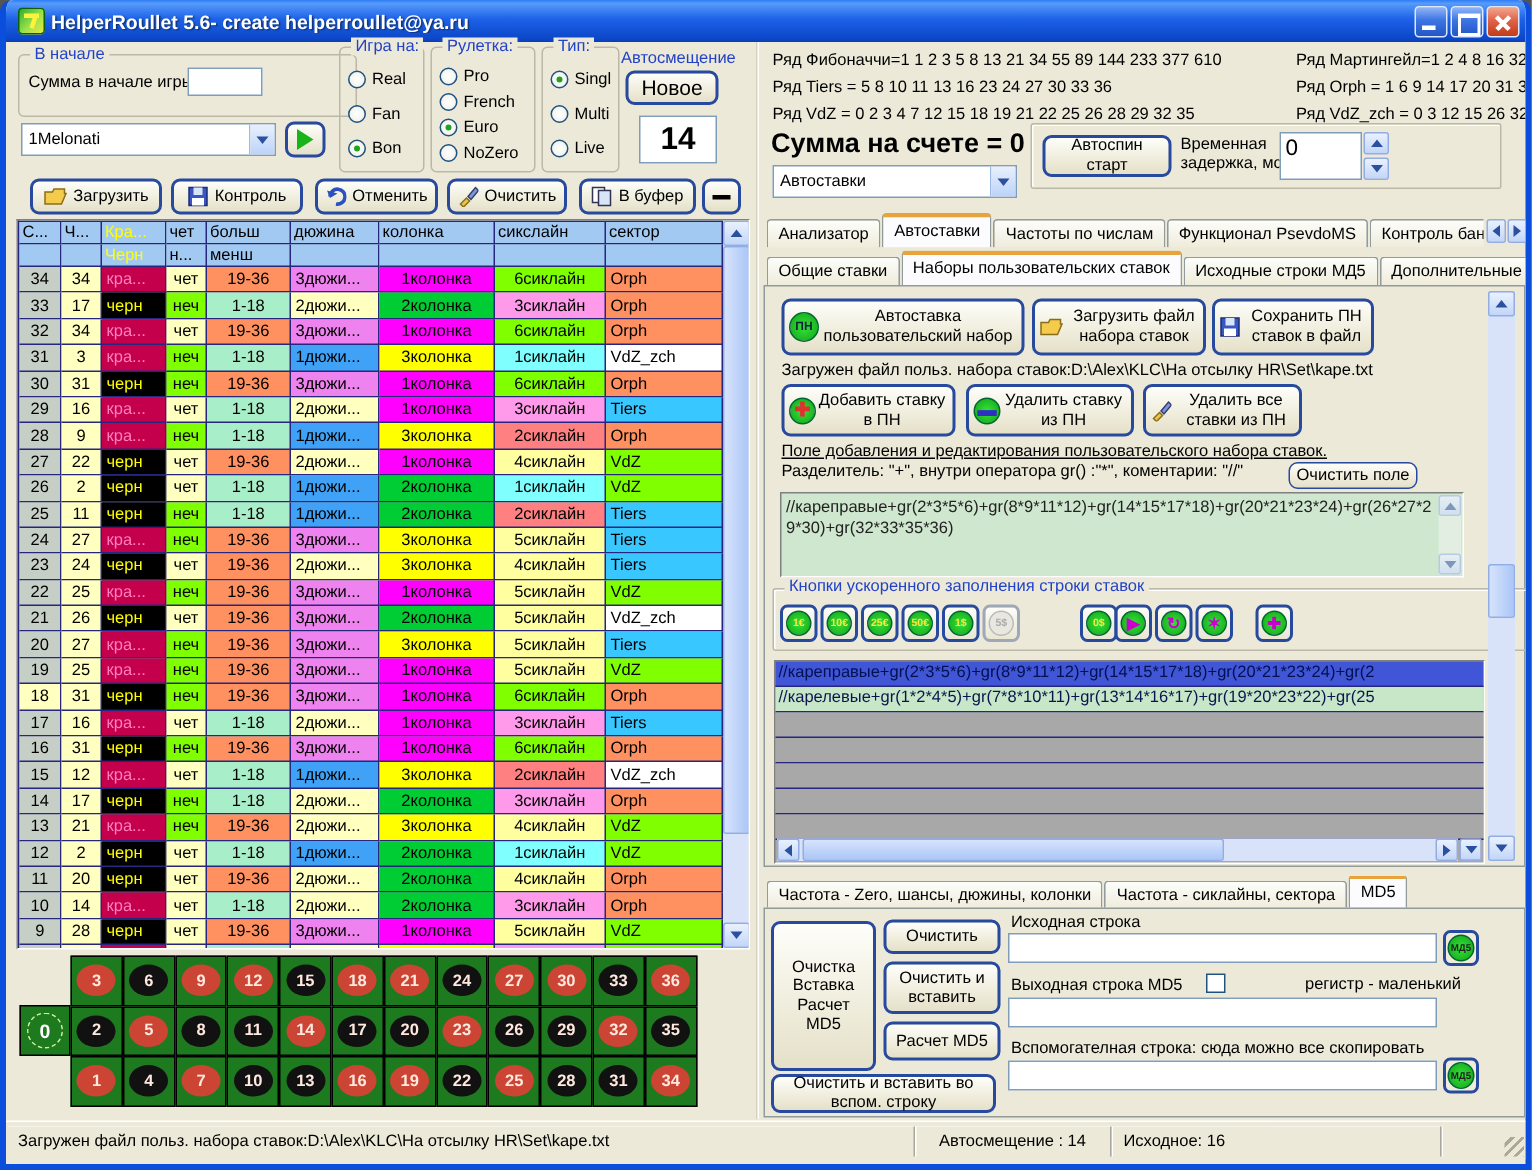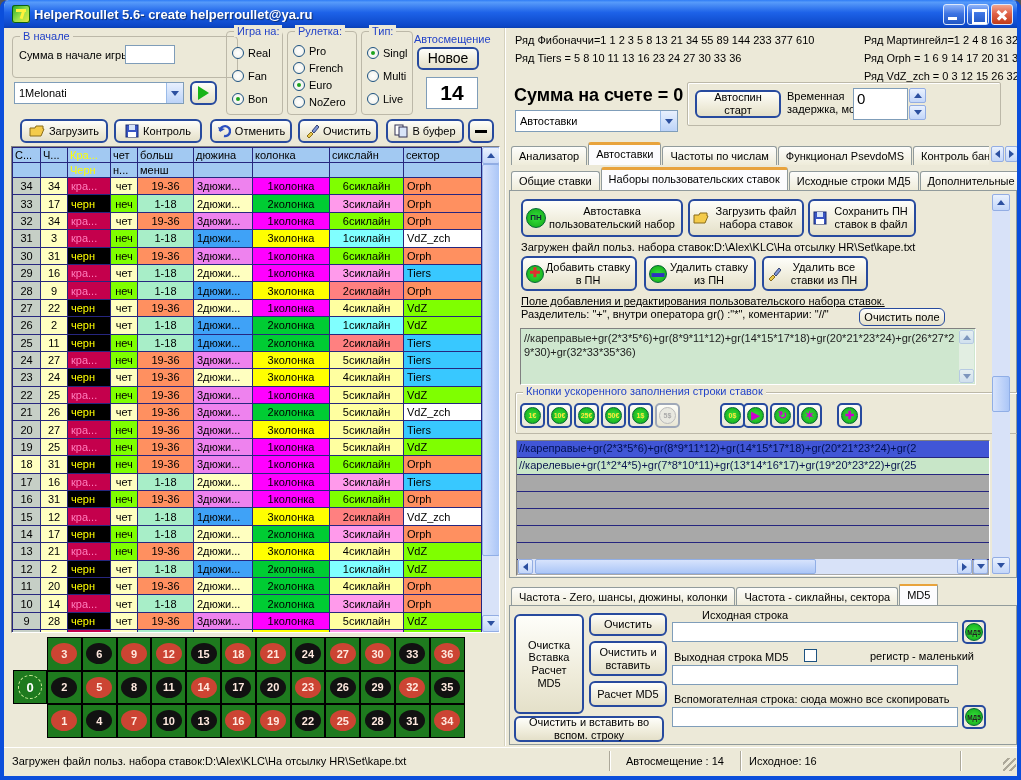--- a/index.html
+++ b/index.html
@@ -599,20 +599,21 @@
           <div class="oval" style="background: rgb(204, 68, 51);">34</div>
         </div>
       </div>
   </div>
 
   <div class="abs" style="left:500px;top:28px;width:2px;height:718px;background:#D6D2BE;border-right:1px solid #fff;"></div>
 
   <div id="series-left" class="abs" style="left:511px;top:31px;width:348px;height:54px;font-size:11px;line-height:18px;white-space:nowrap;overflow:hidden;">
       <div>Ряд Фибоначчи=1 1 2 3 5 8 13 21 34 55 89 144 233 377 610</div>
       <div>Ряд Tiers = 5 8 10 11 13 16 23 24 27 30 33 36</div>
+      <div>Ряд VdZ = 0 2 3 4 7 12 15 18 19 21 22 25 26 28 29 32 35</div>
     </div>
   <div id="series-right" class="abs" style="left:860px;top:31px;width:153px;height:54px;font-size:11px;line-height:18px;white-space:nowrap;overflow:hidden;">
       <div>Ряд Мартингейл=1 2 4 8 16 32 64 128 256</div>
       <div>Ряд Orph = 1 6 9 14 17 20 31 34</div>
       <div>Ряд VdZ_zch = 0 3 12 15 26 32 35</div>
     </div>
 
   <div class="abs" style="left:510px;top:85px;width:260px;font-size:18px;font-weight:bold;">Сумма на счете = 0</div>
   <div class="abs combo" style="left:511px;top:110px;width:163px;height:22px;">
     <span class="val">Автоставки</span>
@@ -798,21 +799,21 @@
       <div class="tab active">MD5</div>
     </div>
   <div class="abs" style="left:505px;top:605px;width:508px;height:140px;background:#ECE9D8;border:1px solid #919B9C;"></div>
 
   <div class="abs btn" style="left:510px;top:614px;width:70px;height:100px;">Очистка Вставка Расчет MD5</div>
   <div class="abs btn" style="left:585px;top:613px;width:78px;height:23px;">Очистить</div>
   <div class="abs btn" style="left:585px;top:641px;width:78px;height:35px;">Очистить и вставить</div>
   <div class="abs btn" style="left:585px;top:681px;width:78px;height:26px;">Расчет MD5</div>
   <div class="abs btn" style="left:510px;top:716px;width:150px;height:26px;">Очистить и  вставить во вспом. строку</div>
 
-  <span class="abs" style="left:670px;top:609px;font-size:11px;margin-left:28px;">Исходная строка</span>
+  <span class="abs" style="left:670px;top:609px;font-size:11px;">Исходная строка</span>
   <div class="abs inp" style="left:668px;top:622px;width:286px;height:20px;"></div>
   <div class="abs md5-icon" style="left:958px;top:620px;">
       <span class="c">МД5</span>
     </div>
 
   <span class="abs" style="left:670px;top:651px;font-size:11px;">Выходная строка MD5</span>
   <div class="abs" style="left:800px;top:649px;display:flex;align-items:center;gap:5px;">
     <span style="width:13px;height:13px;background:#fff;border:1px solid #1D5281;"></span>
     <span style="font-size:11px;margin-left:48px;">регистр  - маленький</span>
   </div>

